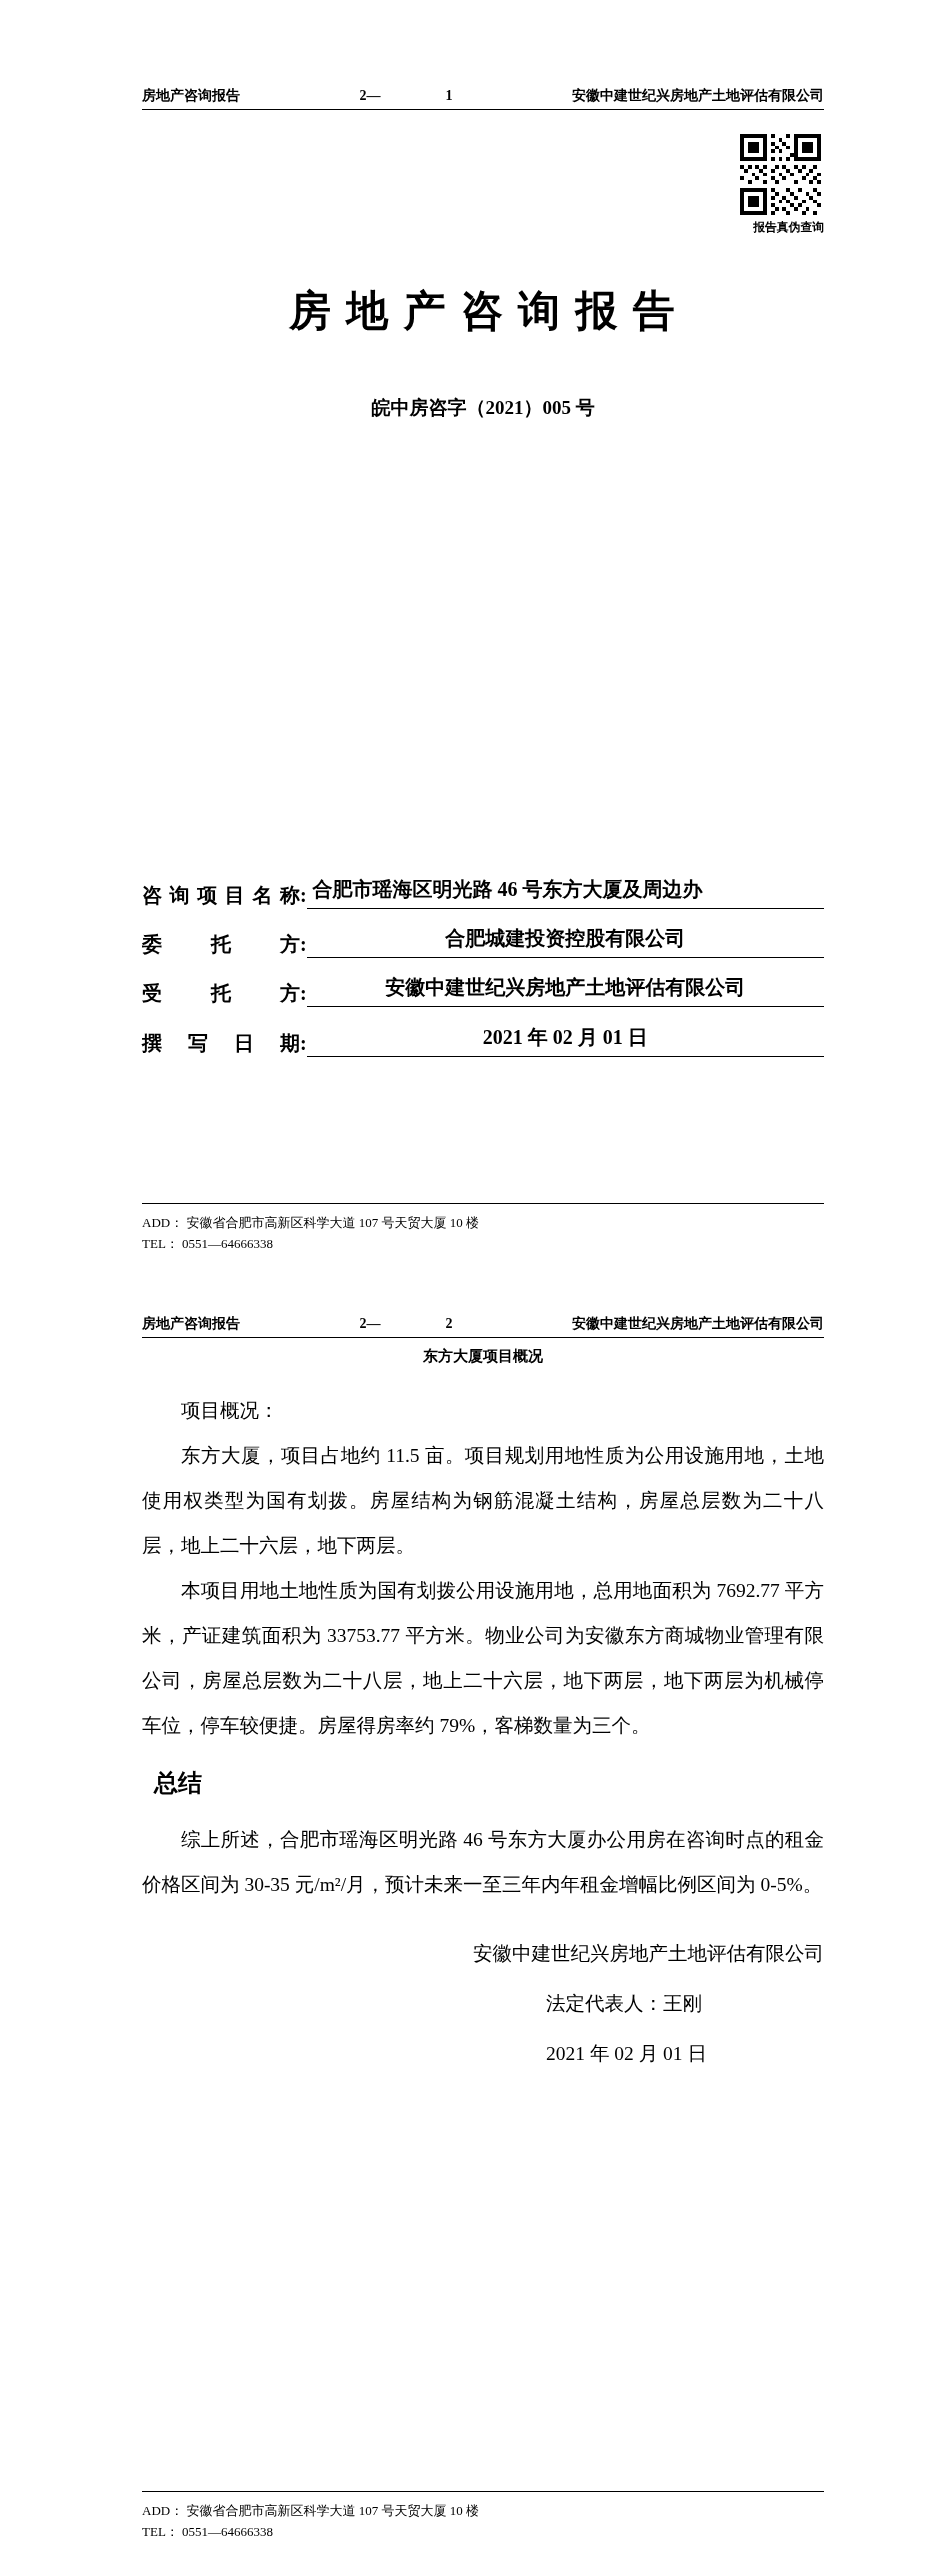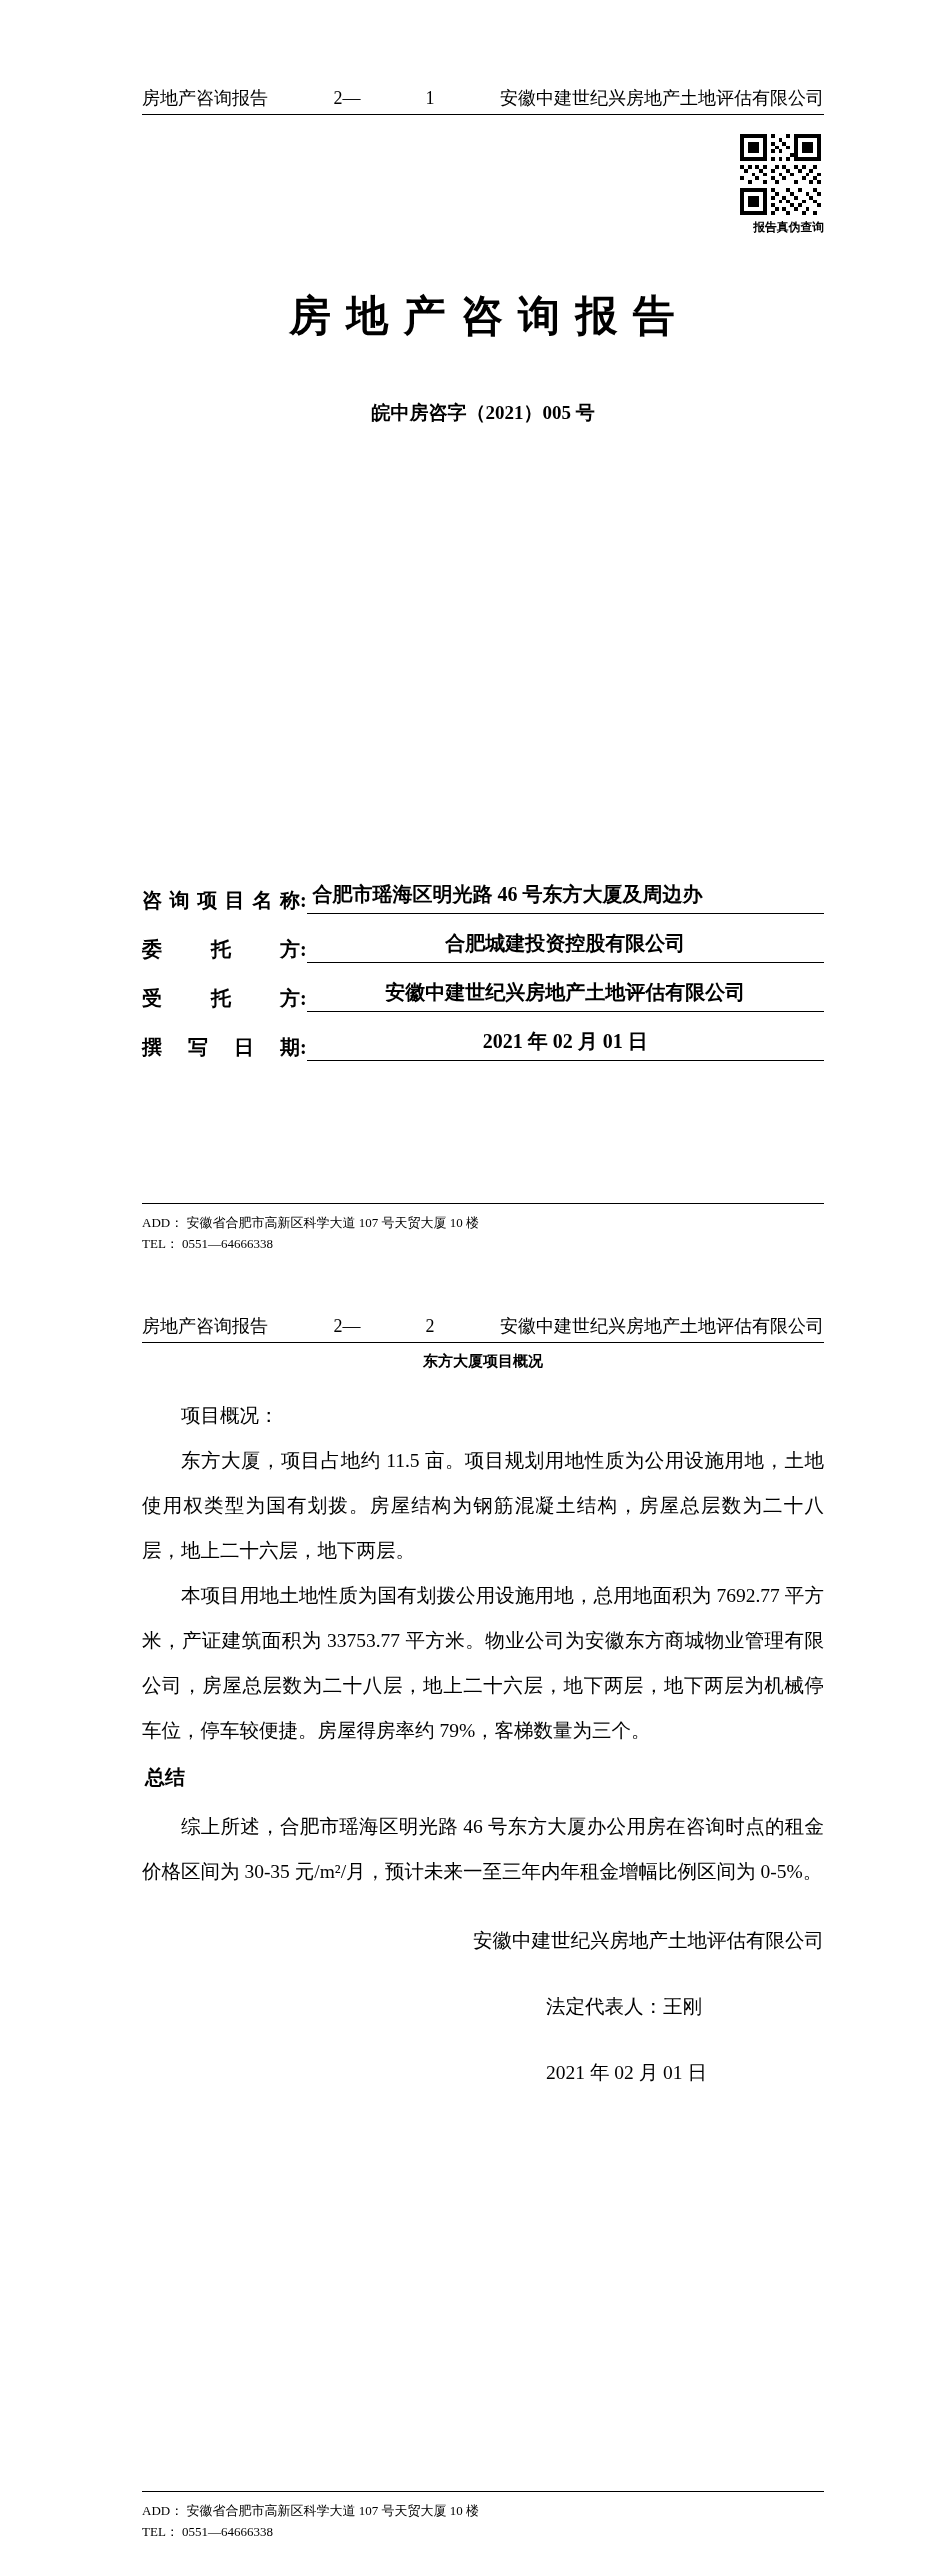--- a/index.html
+++ b/index.html
@@ -19,22 +19,23 @@
     padding-left:142px;
     padding-right:112px;
   }
   
   .page-header {
     display:flex;
     justify-content:space-between;
     align-items:flex-end;
     border-bottom:1.2px solid #000;
     padding-bottom:4.7px;
-    font-size:18px;
+    font-size:14px;
     line-height:1.2;
+    font-weight:bold;
   }
   .page1 .page-header { margin-top:88px; }
   .page2 .page-header { margin-top:28px; }
   .hdr-center .pageno { display:inline-block; margin-left:65px; }
 
   
   .qr-wrap {
     position:absolute;
     top:134px;
     right:112px;
@@ -110,29 +111,29 @@
   .section-title {
     margin-top:8.3px;
     text-align:center;
     font-family:"Liberation Sans","DejaVu Sans",sans-serif;
     font-weight:bold;
     font-size:15px;
   }
   .body-block { margin-top:22.4px; font-size:19.5px; line-height:45px; }
   .para { text-indent:2em; text-align:justify; margin:0; }
   .summary-title {
-    font-family:Liberation Mono, monospace;
-    font-weight:bold;
-    font-size:20px;
+    font-family:Liberation Sans, sans-serif;
+    font-weight:bold;
+    font-size:24px;
     line-height:45px;
-    margin:3px;
+    margin:12px;
   }
   .signature { margin-top:33px; font-size:19.5px; }
   .sig-company { text-align:right; line-height:28px; }
-  .sig-line { padding-left:404px; margin-top:38px; line-height:28px; }
+  .sig-line { padding-left:404px; margin-top:22px; line-height:28px; }
 </style>
 </head>
 <body>
 
 <div class="doc">
 
   <div class="page page1">
 
     <div class="page-header">
       <span class="hdr-left">房地产咨询报告</span>

